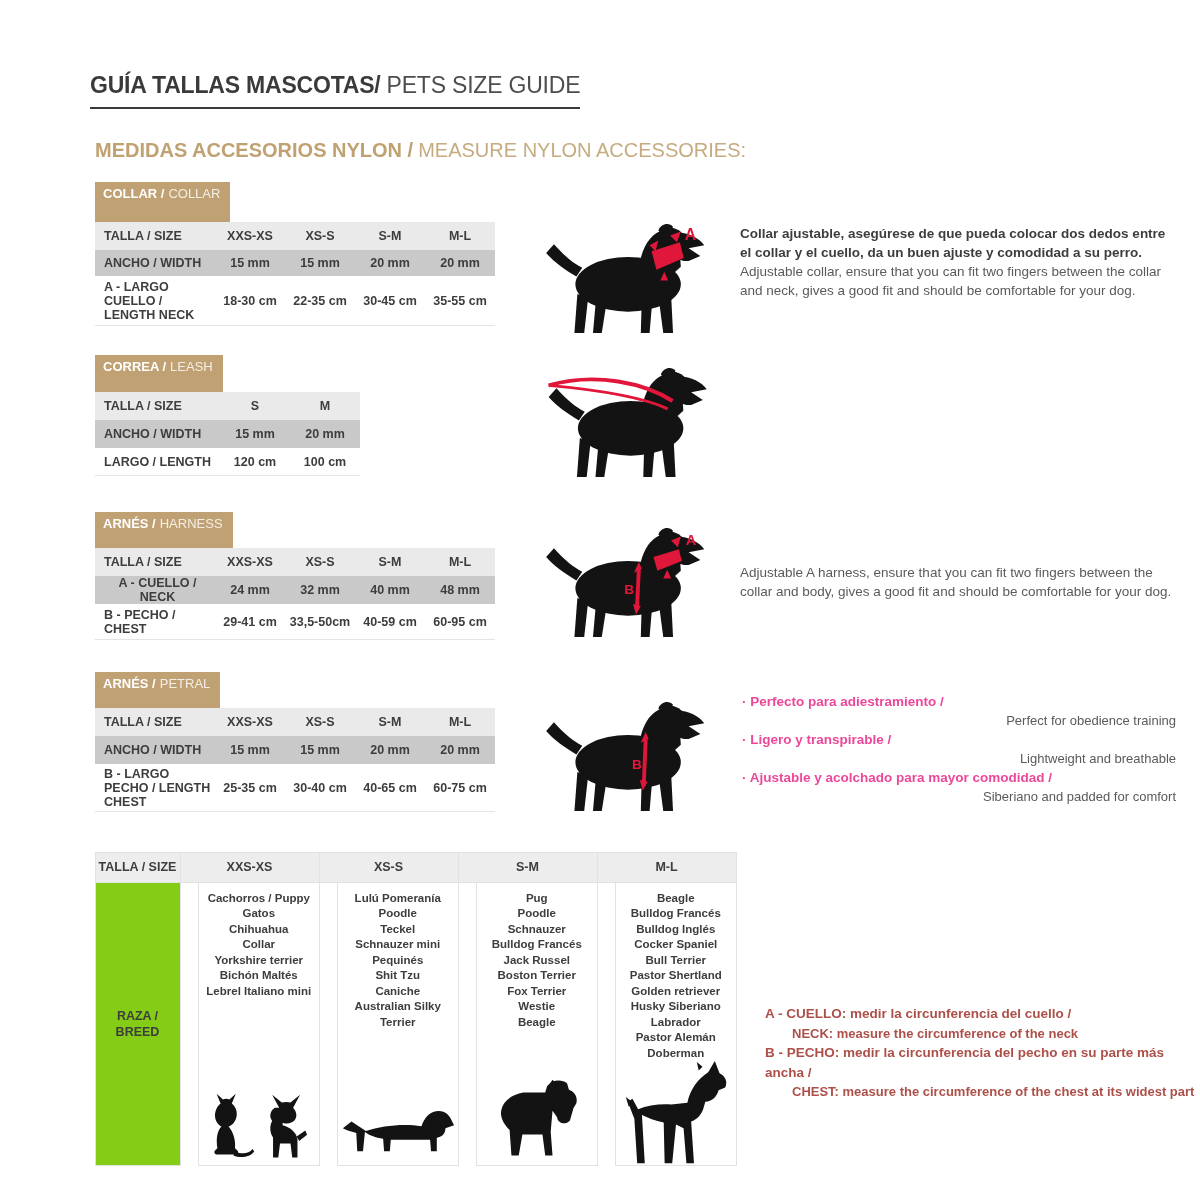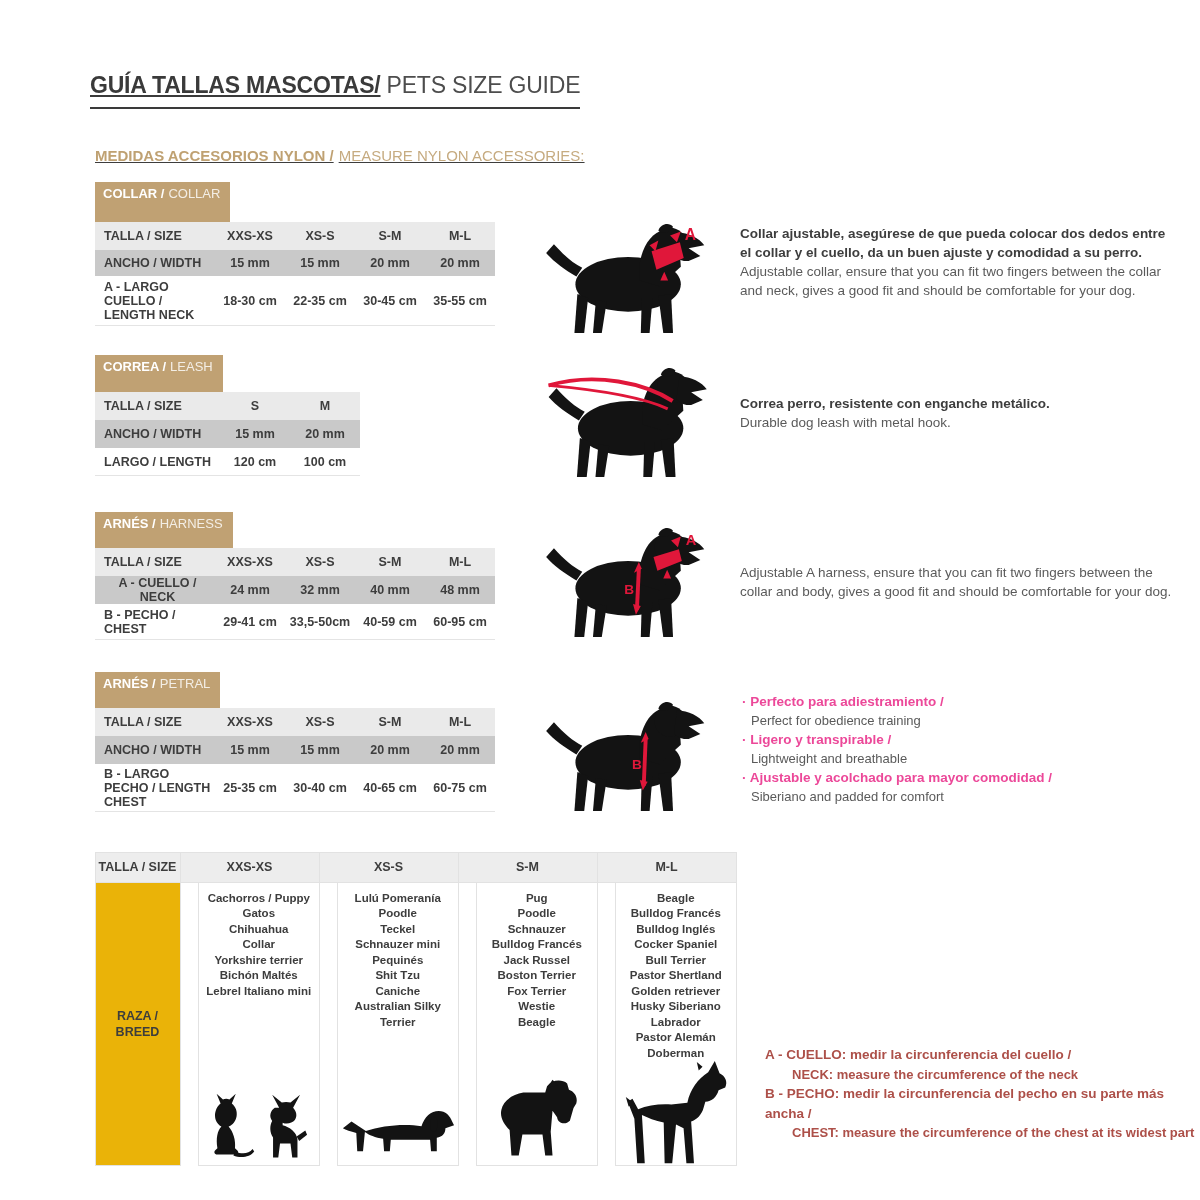--- a/index.html
+++ b/index.html
@@ -2,23 +2,23 @@
 <html><head>
 <meta charset="utf-8">
 <style>
   html,body{margin:0;padding:0;background:#fff;}
   .page{position:relative;width:1200px;height:1200px;background:#fff;overflow:hidden;
         font-family:"Liberation Sans",sans-serif;color:#3d3d3d;}
   .abs{position:absolute;}
 
   
   .h1{left:90px;top:72px;font-size:23px;letter-spacing:-0.2px;border-bottom:2px solid #3a3a3a;padding-bottom:8px;}
-  .h1 .es{font-weight:bold;color:#3a3a3a;text-decoration:underline;}
+  .h1 .es{font-weight:bold;color:#3a3a3a;}
   .h1 .en{font-weight:normal;color:#4d4d4d;margin-left:6px;}
-  .h2{left:95px;top:147px;font-size:15px;text-decoration:underline;}
+  .h2{left:95px;top:139px;font-size:20px;}
   .h2 .es{font-weight:bold;color:#bfa172;}
   .h2 .en{font-weight:normal;color:#c6ab80;margin-left:5px;}
 
   
   .badge{background:#c0a173;color:#fff;font-size:13px;padding:4px 10px 22px 8px;display:inline-block;}
   .badge .es{font-weight:bold;}
   .badge .en{font-weight:normal;opacity:.82;margin-left:4px;}
 
   
   .size-table{display:grid;font-size:12.5px;font-weight:bold;color:#3d3d3d;}
@@ -33,30 +33,30 @@
   .shade{background:#c9c9c9;text-align:center;}
   .plain{background:#fff;box-shadow:inset 0 -1px 0 #e4e4e4;}
 
   
   .desc{width:432px;font-size:13.5px;line-height:19px;}
   .desc .es{font-weight:bold;color:#3d3d3d;}
   .desc .en{font-weight:normal;color:#5a5a5a;}
   .bullets{width:434px;font-size:13.5px;line-height:19px;}
   .bullet .es{font-weight:bold;color:#ec4899;}
   .bullet .es::before{content:"· ";}
-  .bullet .en{font-weight:normal;color:#5a5a5a;margin-left:9px;font-size:13px;}
+  .bullet .en{font-weight:normal;color:#5a5a5a;margin-left:9px;font-size:13px;text-align:right;}
 
   
   .breed-table{display:grid;grid-template-columns:85px 139px 139px 139px 139px;
                grid-template-rows:30px 283px;font-size:12.5px;}
   .bt-cell{border:1px solid #e2e2e2;margin:-0.5px;display:flex;align-items:center;justify-content:center;
            text-align:center;font-weight:bold;}
   .bt-hdr{background:#ededed;}
   .bt-body{flex-direction:column;justify-content:space-between;background:#fff;margin-left:18px;}
-  .bt-label{white-space:pre-line;line-height:16px;background:#eab308;}
+  .bt-label{white-space:pre-line;line-height:16px;background:#84cc16;}
   .breed-list{padding-top:8px;line-height:15.5px;font-size:11.5px;font-weight:bold;color:#3d3d3d;}
   .breed-list span{display:block;}
   .sil-row{display:flex;align-items:flex-end;justify-content:center;gap:8px;padding-bottom:4px;width:100%;}
 
   
   .notes{width:434px;font-size:13.5px;line-height:19.5px;color:#ad5049;}
   .note .es{font-weight:bold;}
   .note .en{font-weight:bold;font-size:13px;margin-left:27px;display:block;}
 
   svg .ink{fill:#131313;}
@@ -142,24 +142,20 @@
     <div class="cell shade">20 mm</div>
     <div class="cell plain label-cell">LARGO / LENGTH</div>
     <div class="cell plain">120 cm</div>
     <div class="cell plain">100 cm</div>
   </div>
   <svg class="abs" style="left:538px;top:360px" width="195" height="122" viewBox="0 0 190 125">
     <use href="#dog-shape"></use>
     <path class="redline" stroke-width="4" d="M6,26 C55,12 105,24 133,42"></path>
     <path class="redline" stroke-width="3" d="M6,26 C50,30 98,36 128,50"></path>
   </svg>
-  <div class="abs desc" style="left:740px;top:394px">
-    <span class="es">Correa perro, resistente con enganche metálico.</span><br>
-    <span class="en">Durable dog leash with metal hook.</span>
-  </div>
 
   <div class="abs" style="left:95px;top:512px">
     <div class="badge">
       <span class="es">ARNÉS /</span><span class="en">HARNESS</span>
     </div>
   </div>
   <div class="abs size-table t5 t-harness" style="left:95px;top:548px">
     <div class="cell hdr label-cell">TALLA / SIZE</div>
     <div class="cell hdr">XXS-XS</div>
     <div class="cell hdr">XS-S</div>
@@ -334,21 +330,21 @@
           <g class="ink">
             <path d="M90,12 L97,0 L102,13 C108,16 111,22 108,28 L101,31 C99,38 94,43 87,43 L85,50 C83,57 78,62 72,64 L75,108 L67,108 L64,71 L56,67 L52,108 L44,108 L43,65 C34,63 26,60 20,57 L23,108 L15,108 L12,61 L5,43 L10,40 L16,51 C26,47 39,45 51,46 L68,44 C71,30 79,19 90,12 Z"></path>
             <path d="M84,6 L78,1 L80,10 Z"></path>
             <path d="M12,45 L3,38 L6,48 Z"></path>
           </g>
         </svg>
       </div>
     </div>
   </div>
 
-  <div class="abs notes" style="left:765px;top:1045px">
+  <div class="abs notes" style="left:765px;top:1004px">
     <div class="note">
       <span class="es">A - CUELLO: medir la circunferencia del cuello /</span>
       <span class="en">NECK: measure the circumference of the neck</span>
     </div>
     <div class="note">
       <span class="es">B - PECHO: medir la circunferencia del pecho en su parte más ancha /</span>
       <span class="en">CHEST: measure the circumference of the chest at its widest part</span>
     </div>
   </div>
 

